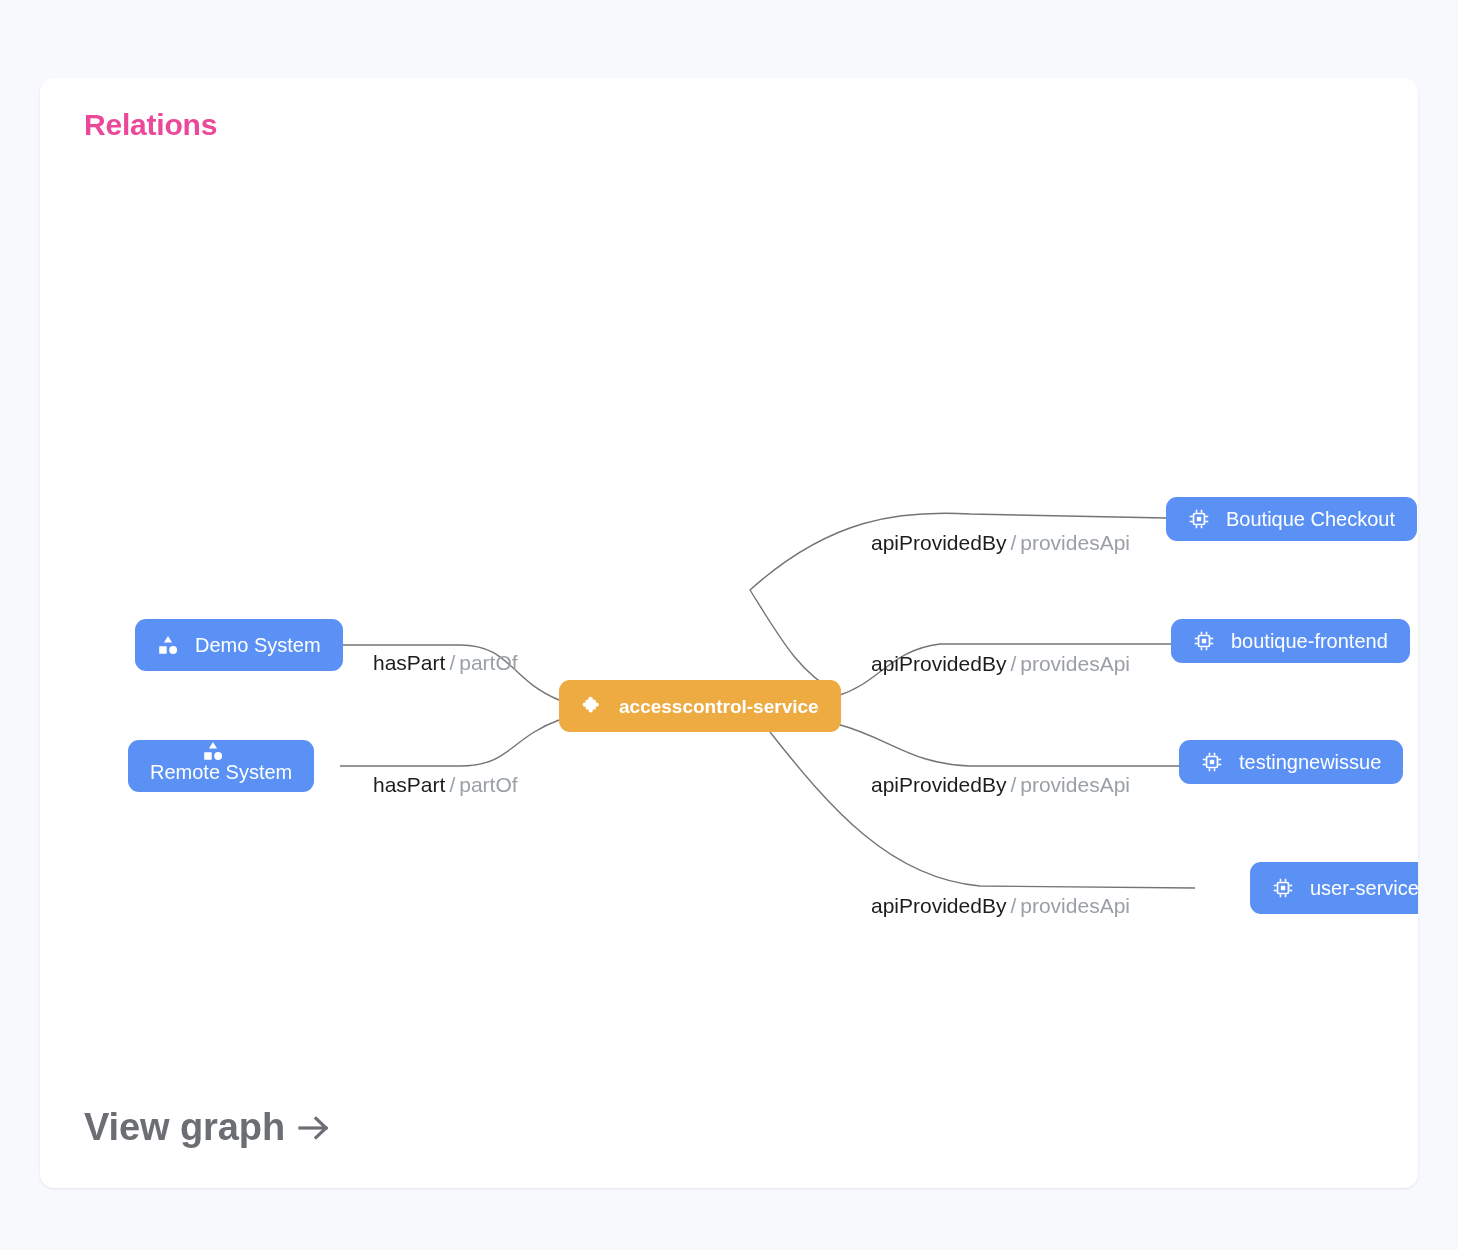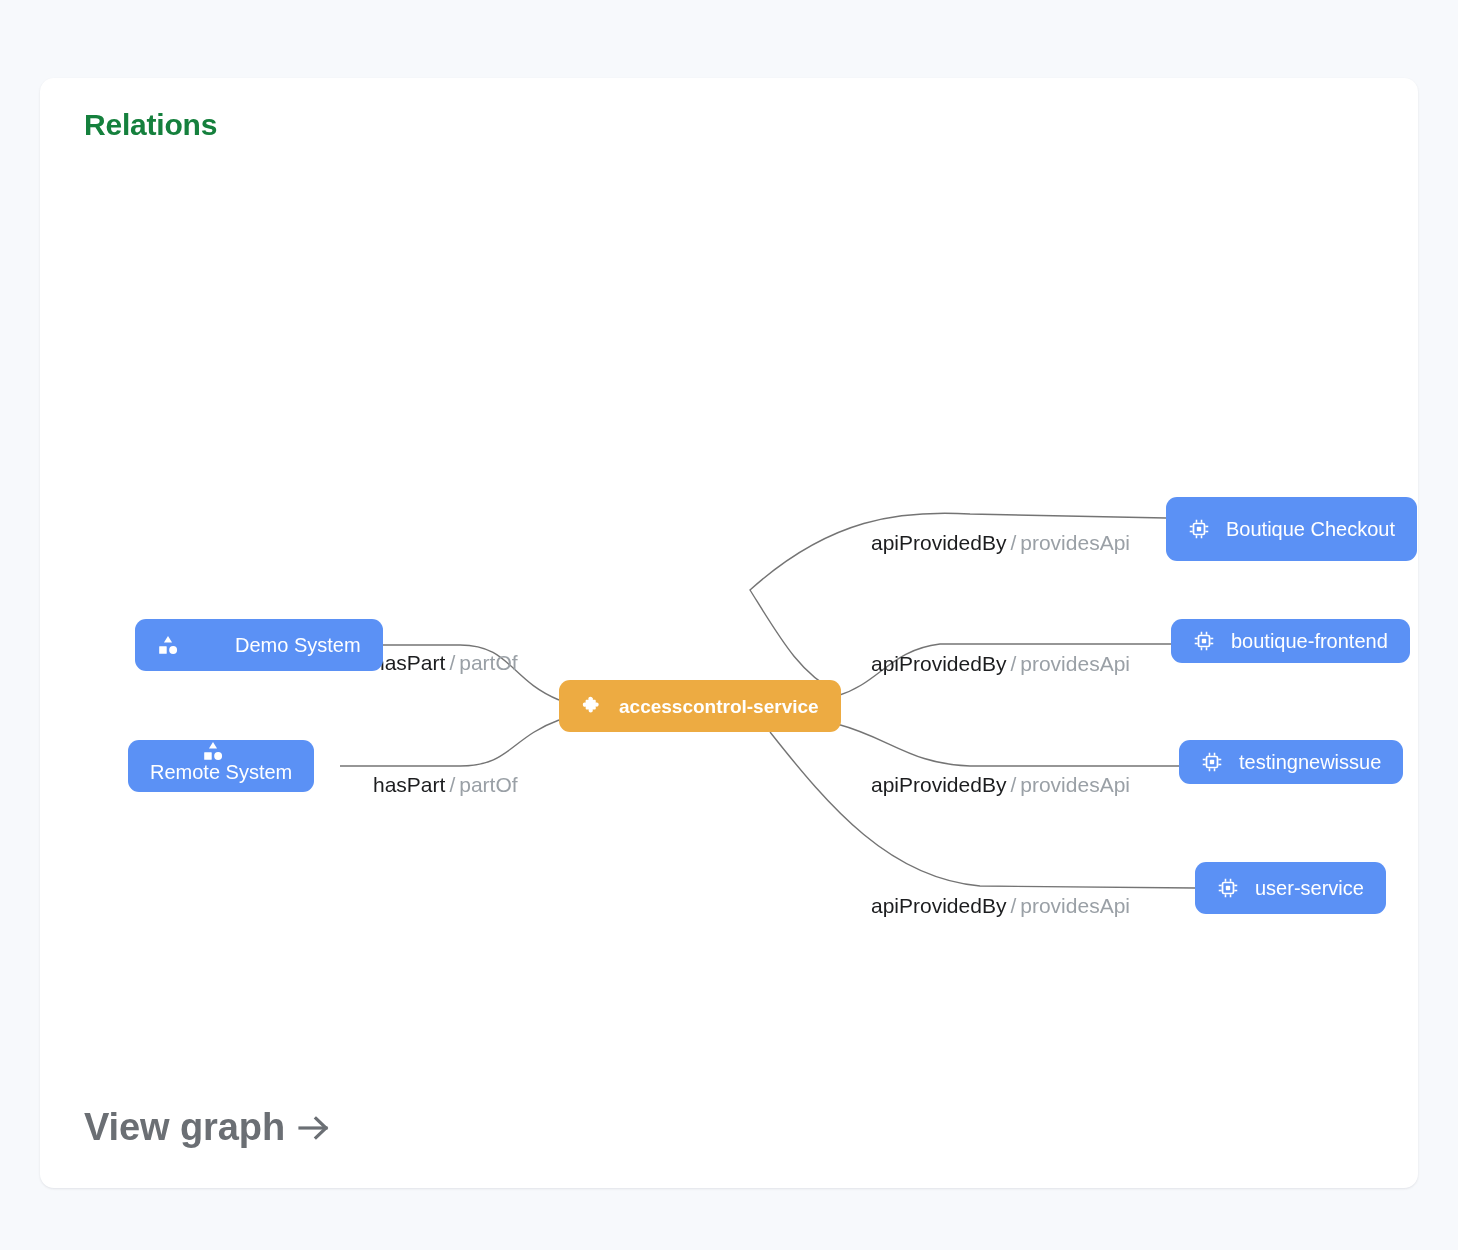--- a/index.html
+++ b/index.html
@@ -27,21 +27,21 @@
     box-shadow: 0 1px 3px rgba(16,24,40,0.06), 0 1px 2px rgba(16,24,40,0.04);
     box-sizing: border-box;
   }
 
   .card-title {
     position: absolute;
     left: 44px;
     top: 30px;
     font-size: 30px;
     font-weight: bold;
-    color: #15803d;
+    color: #ec4899;
     letter-spacing: -0.2px;
   }
 
   .graph-area {
     position: absolute;
     left: 0;
     top: 0;
     width: 1378px;
     height: 1110px;
     overflow: hidden;
@@ -154,21 +154,21 @@
         <path class="edge-path" d="M 797 618 C 840 605 850 572 900 566 L 1131 566"></path>
         <path class="edge-path" d="M 797 646 C 850 660 870 686 930 688 L 1139 688"></path>
         <path class="edge-path" d="M 730 654 C 790 730 850 800 940 808 L 1155 810"></path>
       </svg>
   <div class="edge-label" style="left: 333px; top: 574px;"><span>hasPart</span><span class="sep">/</span><span class="reverse">partOf</span></div>
       <div class="edge-label" style="left: 333px; top: 696px;"><span>hasPart</span><span class="sep">/</span><span class="reverse">partOf</span></div>
       <div class="edge-label" style="left: 831px; top: 454px;"><span>apiProvidedBy</span><span class="sep">/</span><span class="reverse">providesApi</span></div>
       <div class="edge-label" style="left: 831px; top: 575px;"><span>apiProvidedBy</span><span class="sep">/</span><span class="reverse">providesApi</span></div>
       <div class="edge-label" style="left: 831px; top: 696px;"><span>apiProvidedBy</span><span class="sep">/</span><span class="reverse">providesApi</span></div>
       <div class="edge-label" style="left: 831px; top: 817px;"><span>apiProvidedBy</span><span class="sep">/</span><span class="reverse">providesApi</span></div>
-      <div class="node system" style="left: 95px; top: 541px; height: 52px; background: rgb(91, 145, 245); gap: 40px;">
+      <div class="node system" style="left: 95px; top: 541px; height: 52px; background: rgb(91, 145, 245);">
         <span class="node-icon">
           <svg width="22" height="22" viewBox="0 0 24 24" xmlns="http://www.w3.org/2000/svg">
             <g fill="#ffffff">
               <path d="M12 2.2 L16.4 9.4 H7.6 Z"></path>
               <rect x="2.4" y="13.4" width="8.2" height="8.2" rx="0.6"></rect>
               <circle cx="17.6" cy="17.5" r="4.3"></circle>
             </g>
           </svg>
         </span>
         <span class="node-label">Demo System</span>
@@ -178,21 +178,21 @@
           <svg width="22" height="22" viewBox="0 0 24 24" xmlns="http://www.w3.org/2000/svg">
             <g fill="#ffffff">
               <path d="M12 2.2 L16.4 9.4 H7.6 Z"></path>
               <rect x="2.4" y="13.4" width="8.2" height="8.2" rx="0.6"></rect>
               <circle cx="17.6" cy="17.5" r="4.3"></circle>
             </g>
           </svg>
         </span>
         <span class="node-label">Remote System</span>
       </div>
-      <div class="node component" style="left: 1126px; top: 419px; height: 64px; background: rgb(91, 145, 245);">
+      <div class="node component" style="left: 1126px; top: 419px; height: 44px; background: rgb(91, 145, 245);">
         <span class="node-icon">
           <svg width="22" height="22" viewBox="0 0 24 24" xmlns="http://www.w3.org/2000/svg">
             <g fill="#ffffff">
               <rect x="6" y="6" width="12" height="12" rx="1.6" fill="none" stroke="#ffffff" stroke-width="1.9"></rect>
               <rect x="9.6" y="9.6" width="4.8" height="4.8" rx="0.8"></rect>
               <rect x="8.4" y="1.9" width="1.7" height="3.2"></rect>
               <rect x="13.9" y="1.9" width="1.7" height="3.2"></rect>
               <rect x="8.4" y="18.9" width="1.7" height="3.2"></rect>
               <rect x="13.9" y="18.9" width="1.7" height="3.2"></rect>
               <rect x="1.9" y="8.4" width="3.2" height="1.7"></rect>
@@ -235,21 +235,21 @@
               <rect x="13.9" y="18.9" width="1.7" height="3.2"></rect>
               <rect x="1.9" y="8.4" width="3.2" height="1.7"></rect>
               <rect x="1.9" y="13.9" width="3.2" height="1.7"></rect>
               <rect x="18.9" y="8.4" width="3.2" height="1.7"></rect>
               <rect x="18.9" y="13.9" width="3.2" height="1.7"></rect>
             </g>
           </svg>
         </span>
         <span class="node-label">testingnewissue</span>
       </div>
-      <div class="node component" style="left: 1155px; top: 784px; height: 52px; background: rgb(91, 145, 245);">
+      <div class="node component" style="left: 1210px; top: 784px; height: 52px; background: rgb(91, 145, 245);">
         <span class="node-icon">
           <svg width="22" height="22" viewBox="0 0 24 24" xmlns="http://www.w3.org/2000/svg">
             <g fill="#ffffff">
               <rect x="6" y="6" width="12" height="12" rx="1.6" fill="none" stroke="#ffffff" stroke-width="1.9"></rect>
               <rect x="9.6" y="9.6" width="4.8" height="4.8" rx="0.8"></rect>
               <rect x="8.4" y="1.9" width="1.7" height="3.2"></rect>
               <rect x="13.9" y="1.9" width="1.7" height="3.2"></rect>
               <rect x="8.4" y="18.9" width="1.7" height="3.2"></rect>
               <rect x="13.9" y="18.9" width="1.7" height="3.2"></rect>
               <rect x="1.9" y="8.4" width="3.2" height="1.7"></rect>

